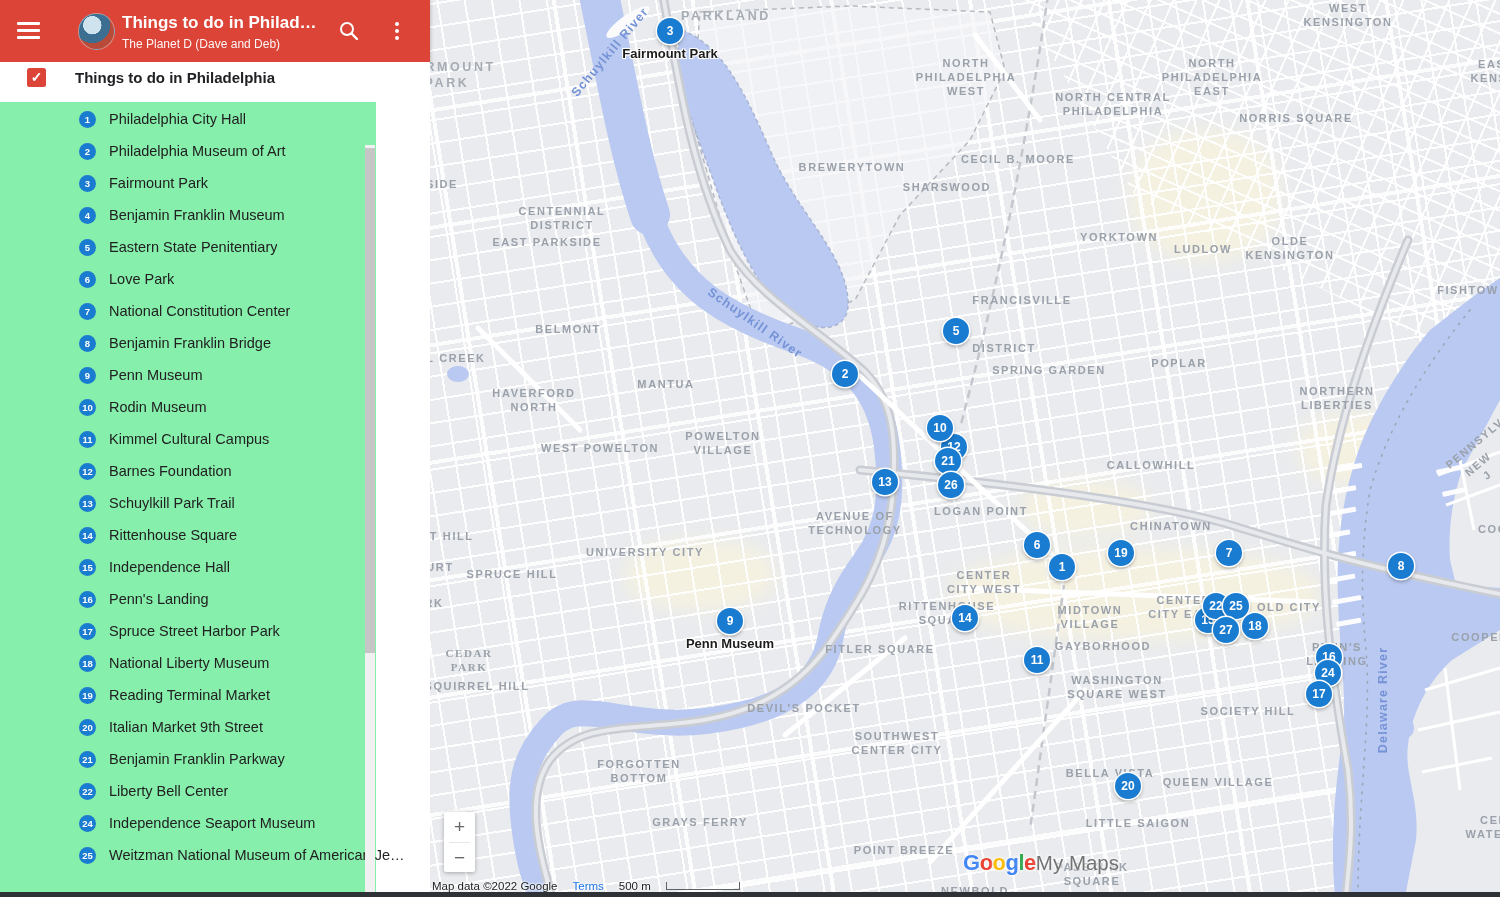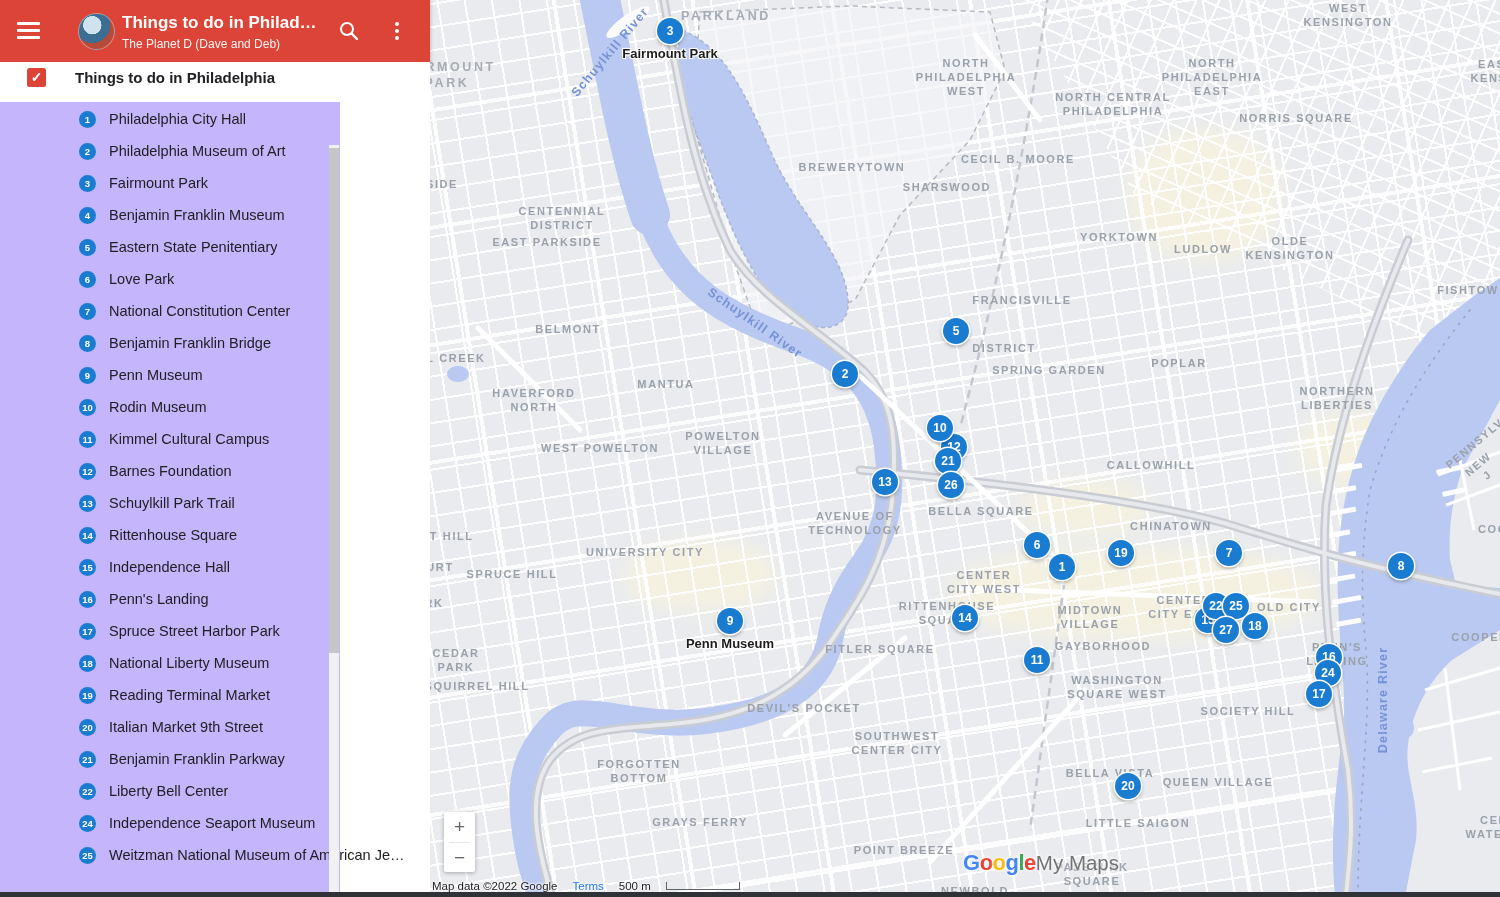--- a/index.html
+++ b/index.html
@@ -1,21 +1,21 @@
 <!DOCTYPE html>
 <html><head>
 <meta charset="utf-8">
 <style>
   html,body{margin:0;padding:0;}
   body{width:1500px;height:897px;overflow:hidden;position:relative;
        font-family:"Liberation Sans",sans-serif;background:#fff;}
   #app{position:absolute;inset:0;width:1500px;height:897px;overflow:hidden;}
 
   
-  .sidebar{position:absolute;left:0;top:0;width:340px;height:897px;background:#c4b5fd;z-index:30;}
+  .sidebar{position:absolute;left:0;top:0;width:376px;height:897px;background:#86efac;z-index:30;}
   .header{position:absolute;left:0;top:0;width:430px;height:62px;background:#db4437;
           box-shadow:0 1px 4px rgba(0,0,0,.3);}
   .hamburger{position:absolute;left:17px;top:22px;width:23px;height:17px;cursor:pointer;}
   .hamburger span{display:block;height:2.5px;background:#fff;margin-bottom:4.5px;border-radius:1px;}
   .avatar{position:absolute;left:78px;top:13px;width:35px;height:35px;border-radius:50%;
           background:radial-gradient(circle at 38% 32%,#cfe3ef 0 28%,#3c6e91 29% 55%,#b84a3a 56% 100%);
           overflow:hidden;border:1px solid rgba(255,255,255,.4);}
   .htitle{position:absolute;left:122px;top:13px;width:200px;color:#fff;font-size:17px;
           font-weight:bold;white-space:nowrap;overflow:hidden;}
   .hsub{position:absolute;left:122px;top:37px;color:rgba(255,255,255,.95);font-size:12px;white-space:nowrap;}
@@ -216,21 +216,21 @@
         <span class="alabel" style="left: 749px; top: 364px;">POPLAR</span>
         <span class="alabel" style="left: 907px; top: 399px;">NORTHERN
 LIBERTIES</span>
         <span class="alabel" style="left: 104px; top: 401px;">HAVERFORD
 NORTH</span>
         <span class="alabel" style="left: 236px; top: 385px;">MANTUA</span>
         <span class="alabel" style="left: 170px; top: 449px;">WEST POWELTON</span>
         <span class="alabel" style="left: 293px; top: 444px; text-align: center;">POWELTON
 VILLAGE</span>
         <span class="alabel" style="left: 721px; top: 466px;">CALLOWHILL</span>
-        <span class="alabel" style="left: 551px; top: 512px;">BELLA SQUARE</span>
+        <span class="alabel" style="left: 551px; top: 512px;">LOGAN POINT</span>
         <span class="alabel" style="left: 425px; top: 524px;">AVENUE OF
 TECHNOLOGY</span>
         <span class="alabel" style="left: 215px; top: 553px;">UNIVERSITY CITY</span>
         <span class="alabel" style="left: 17px; top: 537px;">UT HILL</span>
         <span class="alabel" style="left: 10px; top: 568px;">URT</span>
         <span class="alabel" style="left: 82px; top: 569px; margin-top: 6px;">SPRUCE HILL</span>
         <span class="alabel" style="left: 4px; top: 604px;">RK</span>
         <span class="alabel" style="left: 741px; top: 527px;">CHINATOWN</span>
         <span class="alabel" style="left: 1045px; top: 444px; transform: translate(-50%, -50%) rotate(-40deg);">PENNSYLV</span>
         <span class="alabel" style="left: 1053px; top: 470px; transform: translate(-50%, -50%) rotate(-40deg);">NEW J</span>
@@ -246,21 +246,21 @@
         <span class="alabel" style="left: 859px; top: 608px;">OLD CITY</span>
         <span class="alabel" style="left: 450px; top: 650px;">FITLER SQUARE</span>
         <span class="alabel" style="left: 673px; top: 647px;">GAYBORHOOD</span>
         <span class="alabel" style="left: 687px; top: 688px;">WASHINGTON
 SQUARE WEST</span>
         <span class="alabel" style="left: 818px; top: 712px;">SOCIETY HILL</span>
         <span class="alabel" style="left: 907px; top: 655px;">PENN'S
 LANDING</span>
         <span class="alabel" style="left: 1050px; top: 638px;">COOPER</span>
         <span class="alabel" style="left: 374px; top: 709px;">DEVIL'S POCKET</span>
-        <span class="alabel" style="left: 26px; top: 661px;">CEDAR
+        <span class="alabel" style="left: 39px; top: 661px; font-family: Liberation Serif, serif;">CEDAR
 PARK</span>
         <span class="alabel" style="left: 47px; top: 687px;">SQUIRREL HILL</span>
         <span class="alabel" style="left: 209px; top: 772px;">FORGOTTEN
 BOTTOM</span>
         <span class="alabel" style="left: 467px; top: 744px;">SOUTHWEST
 CENTER CITY</span>
         <span class="alabel" style="left: 680px; top: 774px;">BELLA VISTA</span>
         <span class="alabel" style="left: 788px; top: 783px;">QUEEN VILLAGE</span>
         <span class="alabel" style="left: 708px; top: 824px;">LITTLE SAIGON</span>
         <span class="alabel" style="left: 270px; top: 823px;">GRAYS FERRY</span>

